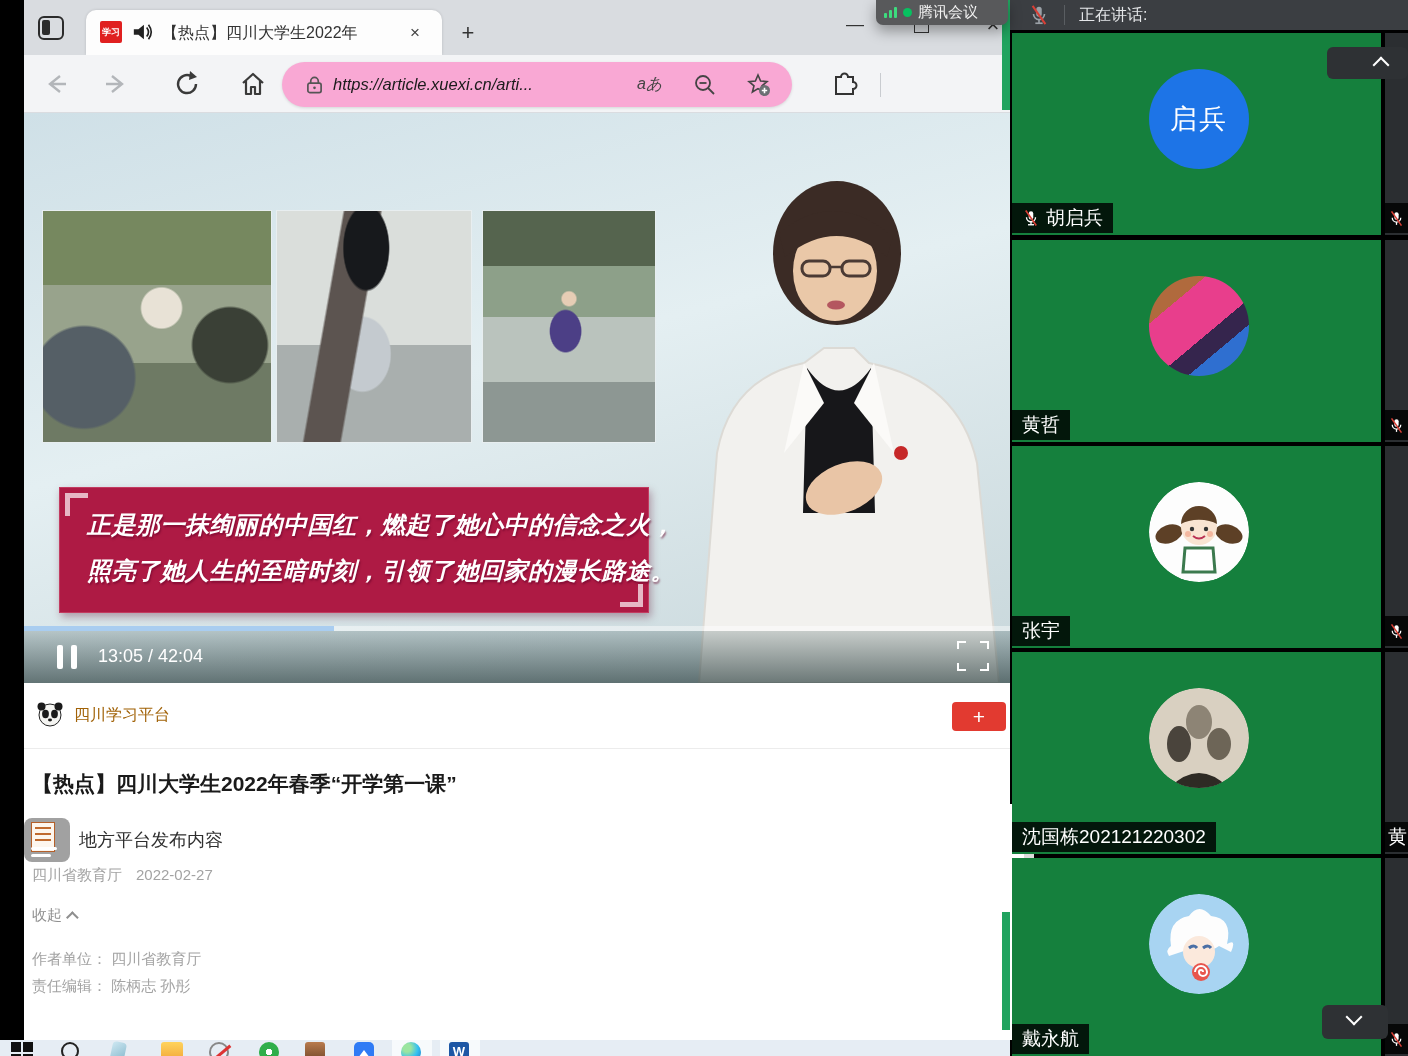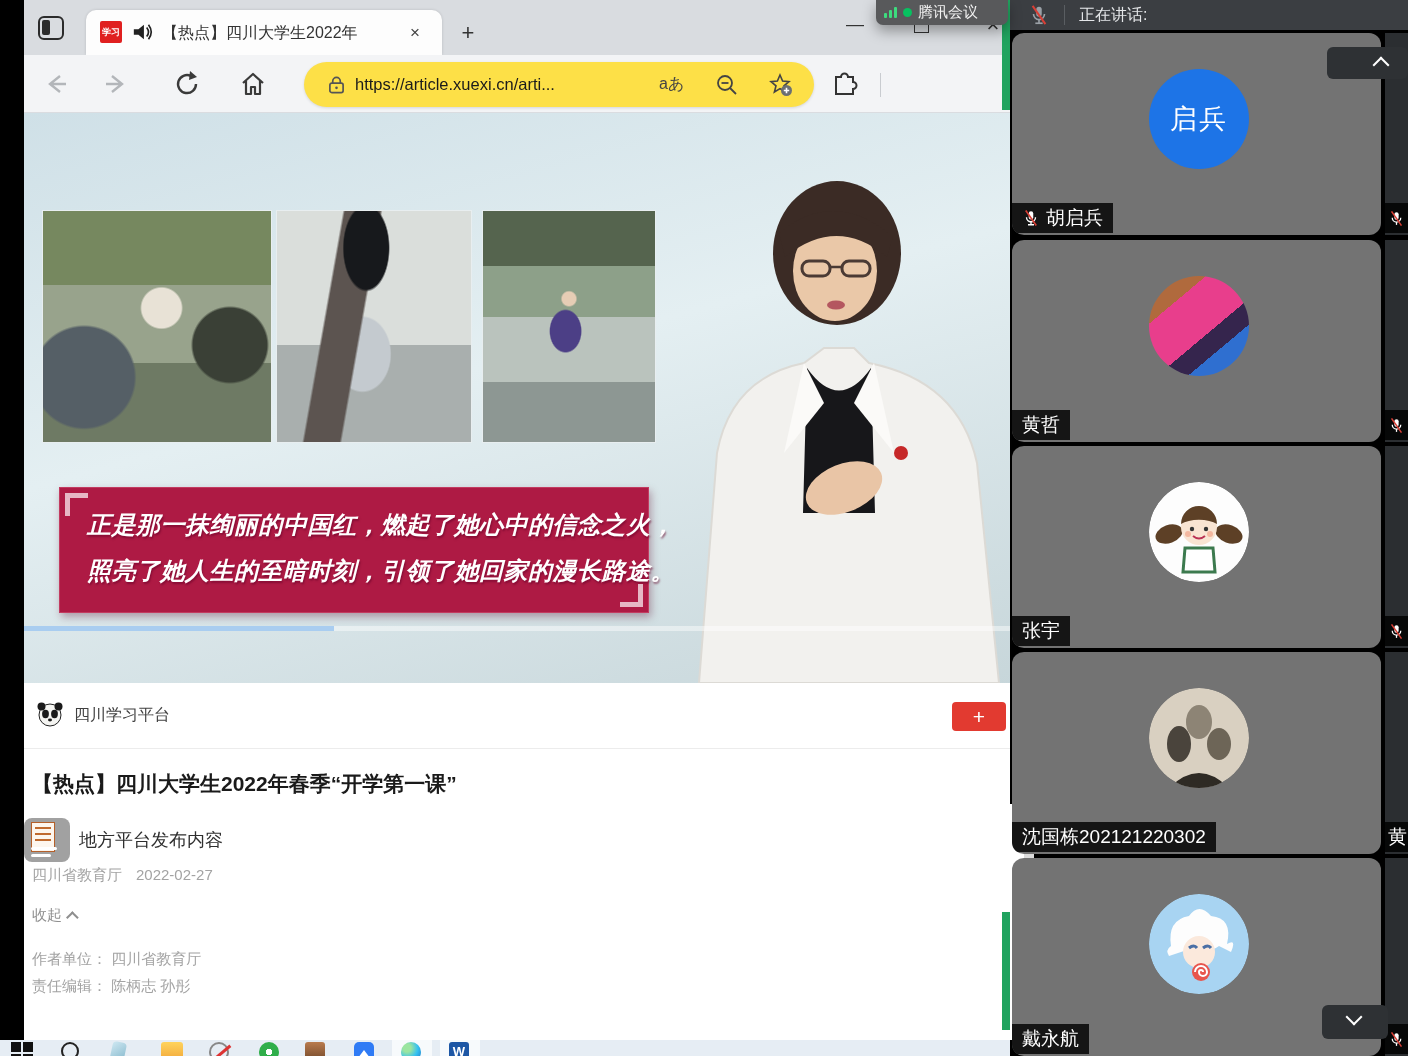--- a/index.html
+++ b/index.html
@@ -15,21 +15,21 @@
   #tab-actions .pane { position:absolute; left:2px; top:2px; width:8px; height:15px; background:#2b2b2b; border-radius:2px; }
   #tab { left:62px; top:10px; width:356px; height:45px; background:#fdfdfd; border-radius:10px 10px 0 0; box-shadow:0 0 3px rgba(0,0,0,.15); }
   #tab-favicon { left:14px; top:11px; width:22px; height:22px; background:#e02020; color:#fff; font-size:9px; font-weight:bold; display:flex; align-items:center; justify-content:center; border-radius:2px; }
   #tab-audio { left:46px; top:12px; }
   #tab-title { left:76px; top:13px; width:226px; height:22px; font-size:16px; color:#333; white-space:nowrap; overflow:hidden; }
   #tab-close { left:316px; top:10px; width:26px; height:26px; font-size:17px; color:#444; display:flex; align-items:center; justify-content:center; }
   #newtab-btn { left:430px; top:19px; width:28px; height:28px; font-size:22px; color:#333; display:flex; align-items:center; justify-content:center; }
 
   #toolbar { left:0; top:55px; width:1010px; height:58px; background:#f3f4f6; border-bottom:1px solid #dadce0; }
   .navicon { top:14px; width:30px; height:30px; display:flex; align-items:center; justify-content:center; }
-  #urlbar { left:280px; top:7px; width:510px; height:45px; background:#fde047; border-radius:23px; box-shadow:0 1px 3px rgba(0,0,0,.12); display:flex; align-items:center; }
+  #urlbar { left:258px; top:7px; width:510px; height:45px; background:#f9a8d4; border-radius:23px; box-shadow:0 1px 3px rgba(0,0,0,.12); display:flex; align-items:center;font-style:italic; }
   #url-text { font-size:16.5px; color:#1b1b1b; margin-left:10px; white-space:nowrap; }
   #translate-btn { position:absolute; left:355px; font-size:16px; color:#444; }
   #zoomout-btn { position:absolute; left:412px; top:12px; }
   #fav-btn { position:absolute; left:465px; top:11px; }
   #ext-btn { left:806px; top:14px; }
   #tb-divider { left:856px; top:18px; width:1px; height:24px; background:#c9ccd0; }
   #profile-avatar { left:874px; top:68px; width:36px; height:36px; border-radius:50%;
      background:radial-gradient(circle at 50% 30%,#e9e4da 0 30%,#8fae87 55%,#5d7a58 100%); }
   #more-btn { left:946px; top:72px; width:30px; height:28px; color:#333; font-size:18px; letter-spacing:2px; display:flex; align-items:center; justify-content:center; }
 
@@ -89,21 +89,21 @@
   #fullscreen-btn { position:absolute; left:933px; top:10px; width:32px; height:30px; }
   #fullscreen-btn i { position:absolute; width:9px; height:8px; border:2.5px solid #fff; }
   #fullscreen-btn .tl { left:0; top:0; border-right:0; border-bottom:0; }
   #fullscreen-btn .tr { right:0; top:0; border-left:0; border-bottom:0; }
   #fullscreen-btn .bl { left:0; bottom:0; border-right:0; border-top:0; }
   #fullscreen-btn .br { right:0; bottom:0; border-left:0; border-top:0; }
 
   
   #publisher-row { left:0; top:683px; width:1000px; height:65px; background:#fff; }
   #panda-avatar { position:absolute; left:12px; top:17px; width:28px; height:28px; }
-  #publisher-name { position:absolute; left:50px; top:22px; font-size:16px; color:#404040; }
+  #publisher-name { position:absolute; left:50px; top:22px; font-size:16px; color:#a16207; }
   #follow-btn { position:absolute; left:928px; top:19px; width:54px; height:29px; background:#e23a30;
      border-radius:4px; color:#fff; font-size:21px; display:flex; align-items:center; justify-content:center; }
   #pub-divider { left:0; top:748px; width:1000px; height:1px; background:#ececec; }
   #article-title { left:8px; top:770px; width:900px; font-size:21px; font-weight:bold; color:#1a1a1a; }
   #source-badge { left:0; top:818px; width:46px; height:44px; background:rgba(148,148,148,.88); border-radius:8px; }
   #source-badge .doc { position:absolute; left:7px; top:4px; width:24px; height:30px; background:#fdf6ee; border:1.5px solid #b5602a; }
   #source-badge .doc i { display:block; height:2px; background:#c06a2e; margin:4px 3px 0 3px; }
   #source-badge .bar { position:absolute; left:7px; background:#fff; height:3px; border-radius:2px; }
   #source-tag { left:55px; top:828px; font-size:18px; color:#2e2e2e;font-family:Liberation Serif, serif; }
   #byline { left:8px; top:866px; font-size:15px; color:#a3a3a3; }
@@ -138,21 +138,21 @@
   #ico-quark { background:#2f7bf5; border-radius:5px; width:20px; height:20px; }
   #ico-quark:before { content:""; position:absolute; left:4px; top:8px; border-left:6px solid transparent; border-right:6px solid transparent; border-bottom:8px solid #fff; }
   #ico-edge { background:radial-gradient(circle at 30% 30%,#9be5a0 0 20%,#35c1f1 55%,#1b6ec2 100%); border-radius:50%; width:20px; height:20px; }
   #ico-word { background:#1d57a5; border-radius:3px; width:20px; height:20px; color:#fff; font-size:13px; font-weight:bold; text-align:center; line-height:20px; }
 
   
   #meeting { left:1010px; top:0; width:398px; height:804px; background:#000; }
   #mt-header { position:absolute; left:0; top:0; width:398px; height:30px; background:#3b3e42; display:flex; align-items:center; }
   #mt-header .divider { width:1px; height:20px; background:#5a5e62; margin-left:14px; }
   #speaking-label { color:#e4e6e8; font-size:16px; margin-left:14px; }
-  .tile { position:absolute; left:2px; width:369px; background:#737373; overflow:hidden;border-radius:12px; }
+  .tile { position:absolute; left:2px; width:369px; background:#15803d; overflow:hidden; }
   .avatar { position:absolute; left:137px; top:36px; width:100px; height:100px; border-radius:50%; overflow:hidden; }
   #avatar-1 { background:#1d74e7; color:#fff; font-size:27px; display:flex; align-items:center; justify-content:center; letter-spacing:2px; }
   #avatar-2 { background:linear-gradient(140deg,#b06a3d 0 26%,#e83e8c 26% 58%,#35254d 58% 72%,#2f6fd0 72% 100%); }
   .name-label { position:absolute; left:0; bottom:2px; background:rgba(0,0,0,.82); color:#fff; font-size:19px;
      height:30px; display:flex; align-items:center; padding:0 10px; gap:6px; white-space:nowrap; }
   .micflag { flex:0 0 auto; }
   #chevron-up-btn { left:1327px; top:47px; width:81px; height:32px; background:#2e3134; border-radius:6px; z-index:6; }
   #chevron-up-btn i { position:absolute; left:48px; top:12px; width:12px; height:12px; border-left:2.5px solid #fff; border-top:2.5px solid #fff; transform:rotate(45deg); }
   #chevron-down-btn { left:1322px; top:1005px; width:66px; height:34px; background:#2e3134; border-radius:6px; z-index:6; }
   #chevron-down-btn i { position:absolute; left:26px; top:6px; width:12px; height:12px; border-left:2.5px solid #fff; border-top:2.5px solid #fff; transform:rotate(225deg); }
@@ -252,20 +252,33 @@
       </svg>
 
       <div id="banner" class="abs">
         <div id="banner-l1" class="banner-line">正是那一抹绚丽的中国红，燃起了她心中的信念之火，</div>
         <div id="banner-l2" class="banner-line">照亮了她人生的至暗时刻，引领了她回家的漫长路途。</div>
       </div>
 
       <div id="progressbar" class="abs">
         <div id="progress-fill" style="width: 31%;"></div>
       </div>
+      <div id="vcontrols" class="abs">
+        <div id="pause-btn">
+            <i></i>
+            <i></i>
+          </div>
+        <div id="video-time">13:05 / 42:04</div>
+        <div id="fullscreen-btn">
+          <i class="tl"></i>
+            <i class="tr"></i>
+            <i class="bl"></i>
+            <i class="br"></i>
+          </div>
+      </div>
     </div>
 
     <div id="publisher-row" class="abs">
       <svg id="panda-avatar" viewBox="0 0 28 28">
         <circle cx="14" cy="15" r="11" fill="#f5f5f2" stroke="#222" stroke-width="1"></circle>
         <circle cx="5.5" cy="6.5" r="4" fill="#1a1a1a"></circle>
           <circle cx="22.5" cy="6.5" r="4" fill="#1a1a1a"></circle>
         <ellipse cx="9.5" cy="14" rx="3.4" ry="4.2" fill="#1a1a1a"></ellipse>
           <ellipse cx="18.5" cy="14" rx="3.4" ry="4.2" fill="#1a1a1a"></ellipse>
         <ellipse cx="14" cy="20" rx="2" ry="1.4" fill="#1a1a1a"></ellipse>

